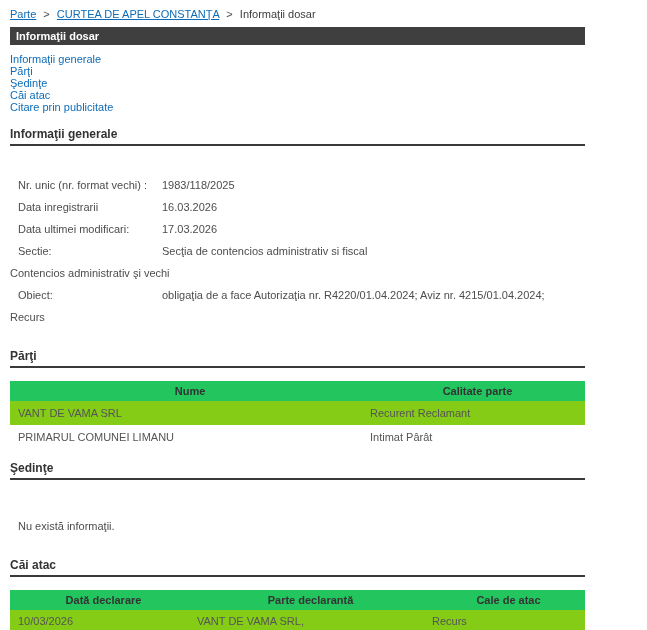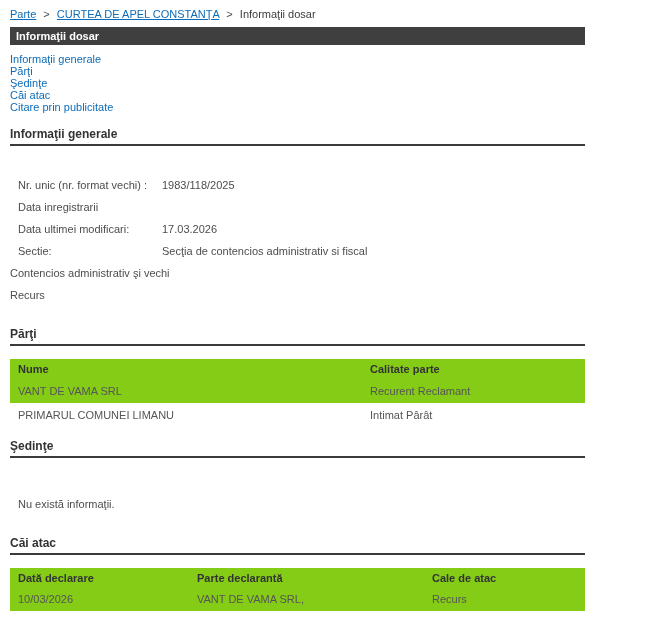--- a/index.html
+++ b/index.html
@@ -48,23 +48,23 @@
   .info-row { display: flex; align-items: flex-start; height: 22px; }
   .info-label { width: 144px; margin-left: 8px; flex: 0 0 auto; color: #4d4d4d; }
   .info-value { flex: 1 1 auto; color: #4d4d4d; }
 
   
   table.data-table {
     width: 575px; border-collapse: collapse; table-layout: fixed;
     margin-top: 13px;
   }
   table.data-table th {
-    text-align: left; font-weight: bold; color: #333333;
+    text-align: center; font-weight: bold; color: #333333;
     height: 20px; padding-left: 8px; vertical-align: middle;
-    background: #84cc16; font-size: 11px;
+    background: #22c55e; font-size: 11px;
   }
   table.data-table td {
     height: 24px; padding-left: 8px; vertical-align: middle;
     color: #555555; border-bottom: 1px solid #ffffff;
   }
   table.data-table tbody tr.alt { background: #84cc16; }
 
   .parties-table col.c-nume     { width: 352px; }
   .parties-table col.c-calitate { width: auto; }
 
@@ -99,31 +99,36 @@
 
   <section class="sec-general">
     <h2 class="section-title content-width">Informaţii generale</h2>
     <div class="info-rows content-width">
       <div class="info-row">
         <span class="info-label">Nr. unic (nr. format vechi) :</span>
         <span class="info-value">1983/118/2025</span>
       </div>
       <div class="info-row">
         <span class="info-label">Data inregistrarii</span>
+        <span class="info-value">16.03.2026</span>
       </div>
       <div class="info-row">
         <span class="info-label">Data ultimei modificari:</span>
         <span class="info-value">17.03.2026</span>
       </div>
       <div class="info-row">
         <span class="info-label">Sectie:</span>
         <span class="info-value">Secţia de contencios administrativ si fiscal</span>
       </div>
       <div class="info-row">
         <span class="info-value">Contencios administrativ şi vechi</span>
+      </div>
+      <div class="info-row">
+        <span class="info-label">Obiect:</span>
+        <span class="info-value">obligaţia de a face Autorizaţia nr. R4220/01.04.2024; Aviz nr. 4215/01.04.2024;</span>
       </div>
       <div class="info-row">
         <span class="info-value">Recurs</span>
       </div>
     </div>
   </section>
 
   <section class="sec-parties">
     <h2 class="section-title content-width">Părţi</h2>
     <table class="data-table parties-table">

